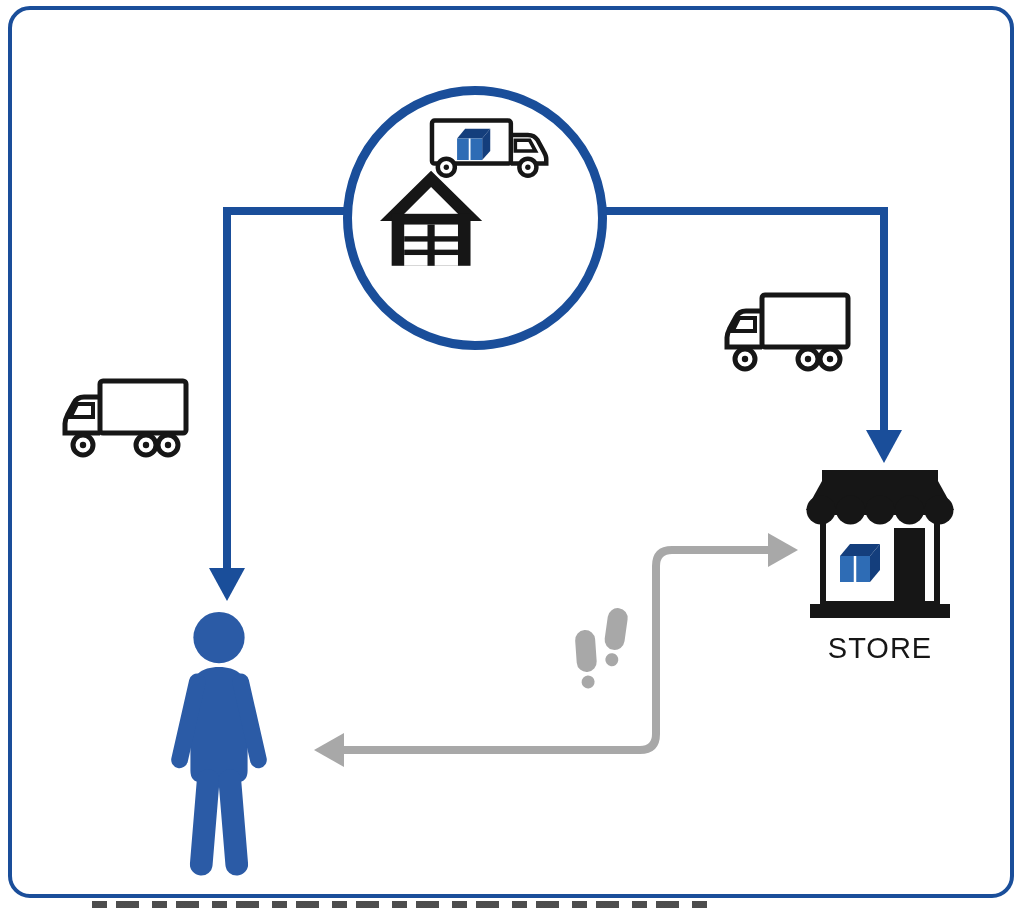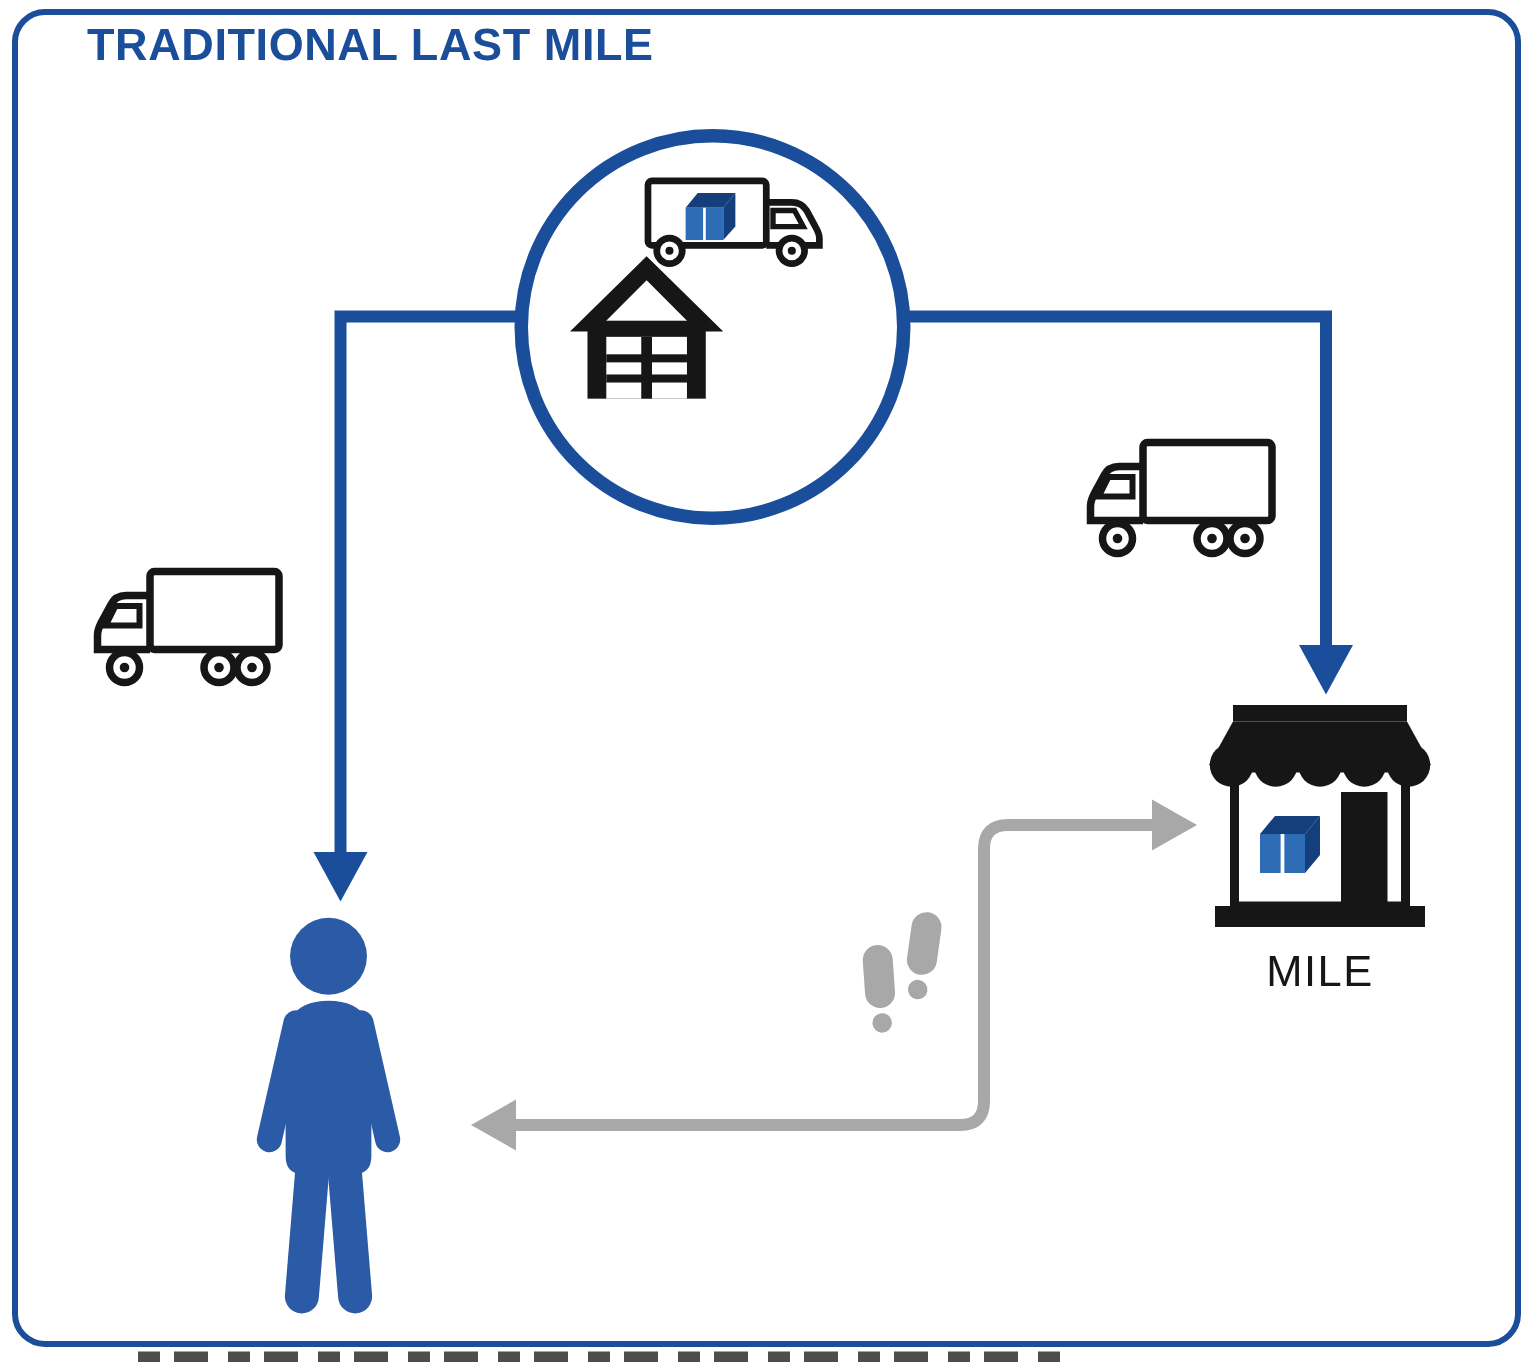--- a/index.html
+++ b/index.html
@@ -70,21 +70,20 @@
         <circle cx="86" cy="69" r="10" class="f-white s-ink" stroke-width="5"></circle>
         <circle cx="86" cy="69" r="3.2" class="f-ink"></circle>
         <circle cx="108" cy="69" r="10" class="f-white s-ink" stroke-width="5"></circle>
         <circle cx="108" cy="69" r="3.2" class="f-ink"></circle>
       </g>
     </defs>
   </svg>
 
   <div class="frame"></div>
 
-  <h1 class="title">TRADITIONAL LAST MILE</h1>
 
   <svg class="connectors" viewBox="0 0 1024 910">
     <path d="M475 211 H227 V570" class="s-blue" stroke-width="8"></path>
     <polygon points="209,568 245,568 227,601" class="f-blue"></polygon>
     <path d="M475 211 H884 V432" class="s-blue" stroke-width="8"></path>
     <polygon points="866,430 902,430 884,463" class="f-blue"></polygon>
     <path d="M342 750 H640 Q656 750 656 734 V566 Q656 550 672 550 H770" class="s-gray" stroke-width="8"></path>
     <polygon points="768,533 768,567 798,550" class="f-gray"></polygon>
     <polygon points="344,733 344,767 314,750" class="f-gray"></polygon>
   </svg>
@@ -138,21 +137,21 @@
       <rect x="17" y="42" width="114" height="92" fill="none" class="s-ink" stroke-width="6"></rect>
       <rect x="88" y="58" width="31" height="76" class="f-ink"></rect>
       <g>
         <polygon points="34,86 44,74 74,74 64,86" class="f-pkg-dark"></polygon>
         <polygon points="64,86 74,74 74,100 64,112" class="f-pkg-dark"></polygon>
         <rect x="34" y="86" width="30" height="26" class="f-pkg"></rect>
         <line x1="49" y1="86" x2="49" y2="112" class="s-white" stroke-width="2.5"></line>
       </g>
       <rect x="4" y="134" width="140" height="14" class="f-ink"></rect>
     </svg>
-    <div class="store-label">MILE</div>
+    <div class="store-label">STORE</div>
   </div>
 
   <svg class="person-svg" viewBox="0 0 140 270">
     <circle cx="70" cy="27" r="26" class="f-person"></circle>
     <path d="M70 57 C52 57 42 66 41 80 L41 162 Q41 174 52 174 L88 174 Q99 174 99 162 L99 80 C98 66 88 57 70 57 Z" class="f-person"></path>
     <line x1="48" y1="72" x2="30" y2="151" stroke-width="17" stroke-linecap="round" class="s-person"></line>
     <line x1="92" y1="72" x2="110" y2="151" stroke-width="17" stroke-linecap="round" class="s-person"></line>
     <line x1="59" y1="172" x2="52" y2="257" stroke-width="23" stroke-linecap="round" class="s-person"></line>
     <line x1="81" y1="172" x2="88" y2="257" stroke-width="23" stroke-linecap="round" class="s-person"></line>
   </svg>

